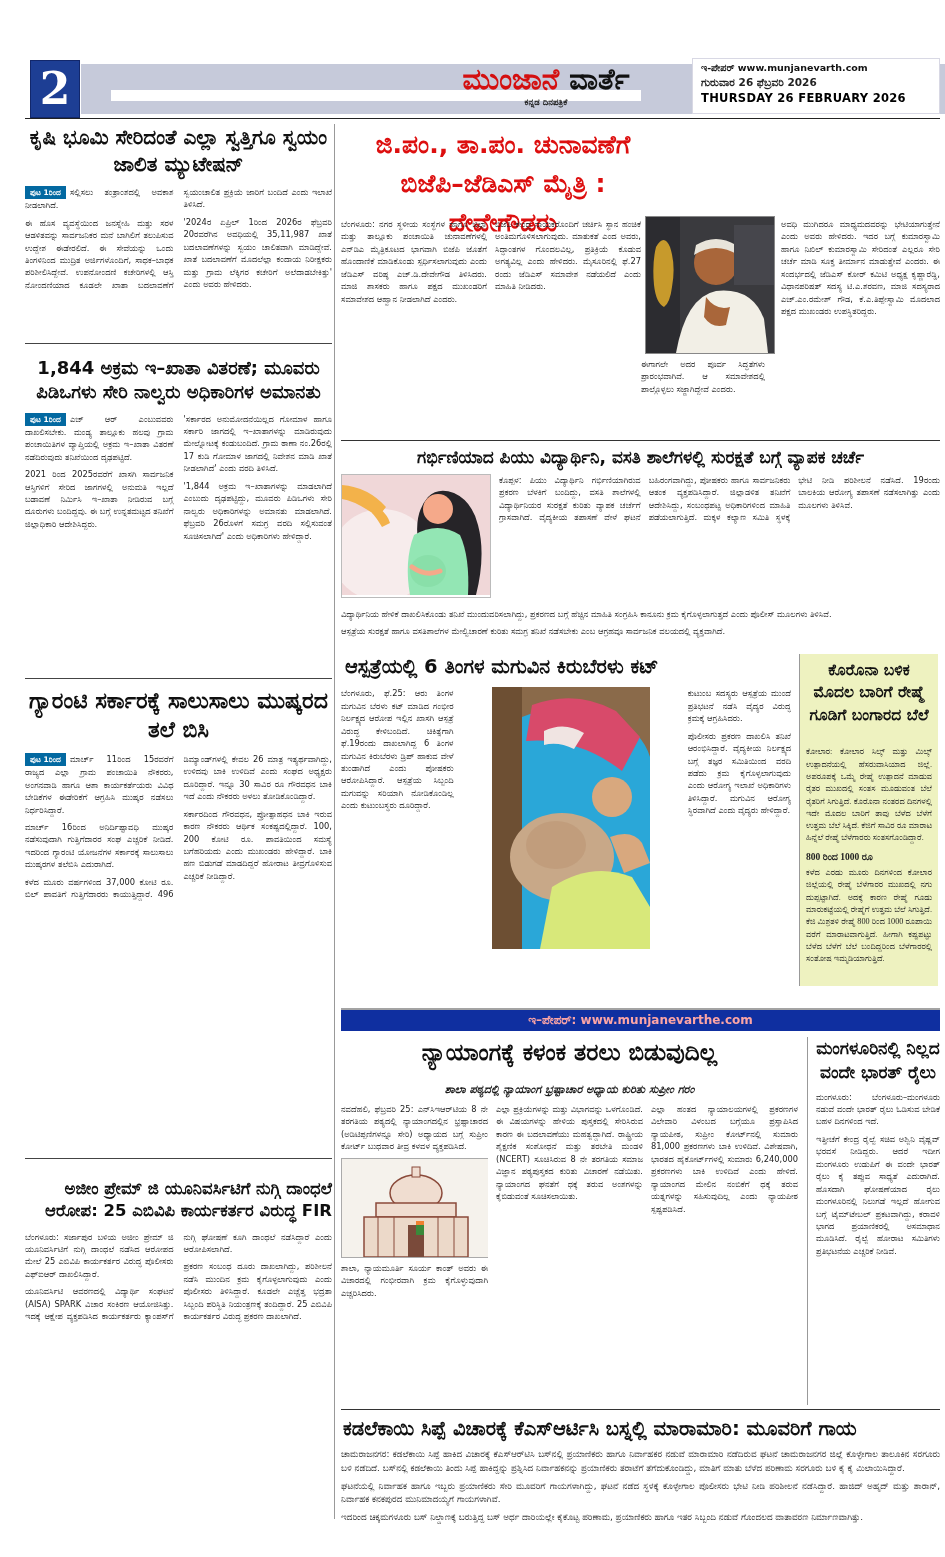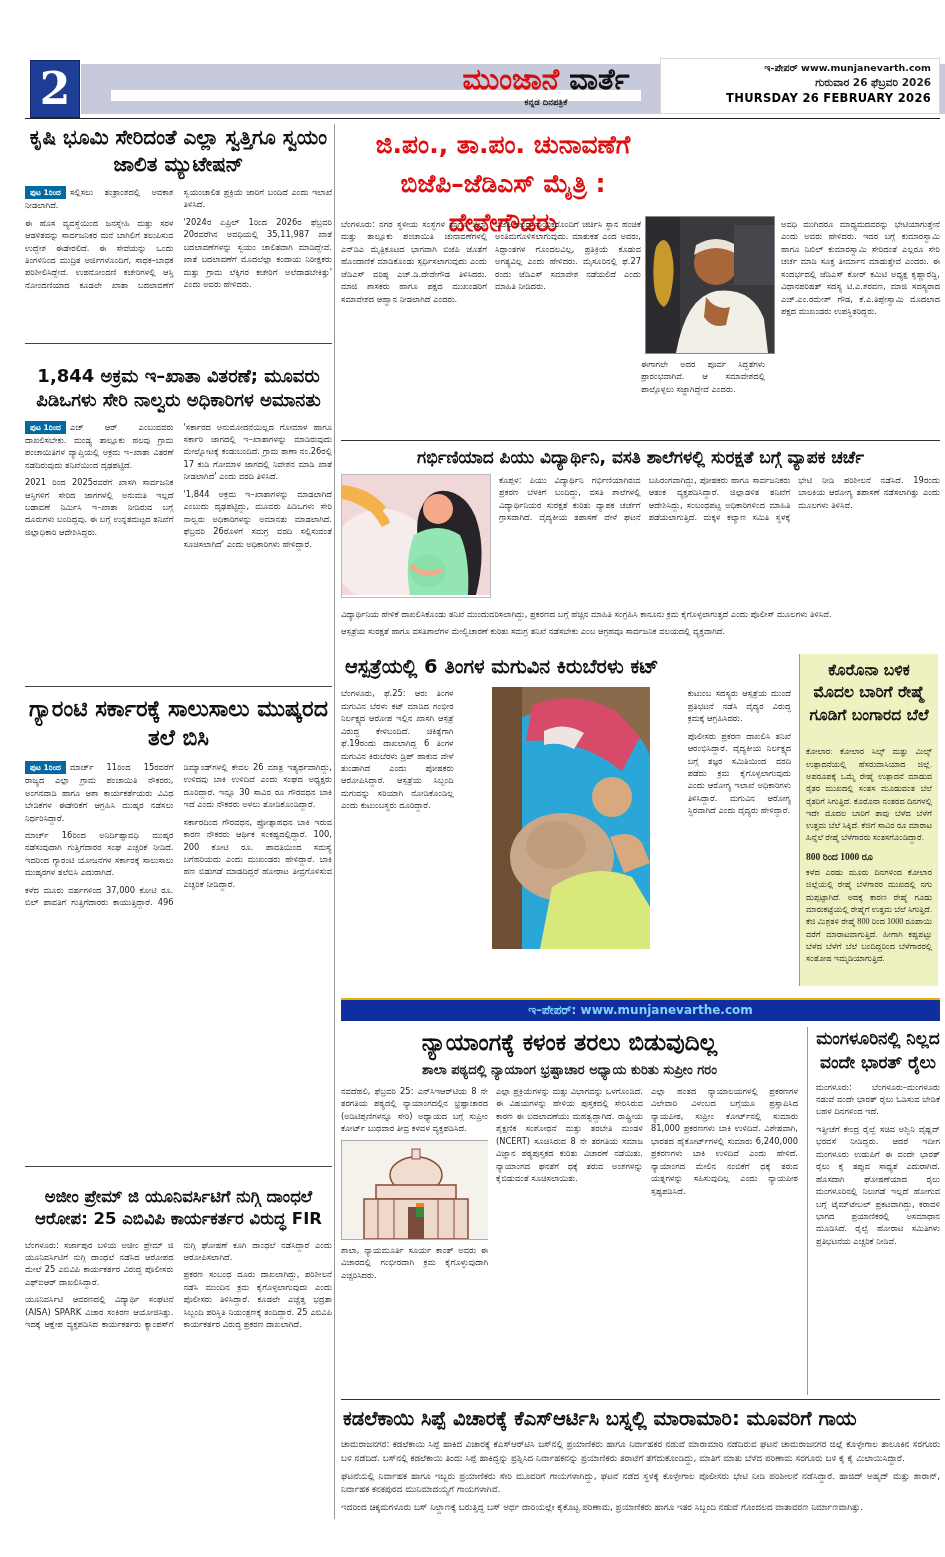--- a/index.html
+++ b/index.html
@@ -9,43 +9,43 @@
   .hdr{position:absolute;left:25px;top:58px;width:915px;height:58px;}
   .pgnum{position:absolute;left:5px;top:2px;width:48px;height:56px;background:#1d3e94;
          color:#fff;font-family:"DejaVu Serif",serif;font-size:44px;font-weight:bold;
          text-align:center;line-height:56px;border:1px solid #12276b;}
   .banner{position:absolute;left:56px;top:6px;width:945px;height:50px;background:#c6cada;}
   .banner-bar{position:absolute;left:30px;top:26px;width:530px;height:11px;background:#ffffff;}
   .logo{position:absolute;left:340px;top:1px;width:250px;text-align:center;line-height:1;}
   .logo .w1{color:#d40f0f;font-size:29px;font-weight:bold;}
   .logo .w2{color:#111;font-size:29px;font-weight:bold;}
   .logo .tg{font-size:8.5px;color:#222;margin-top:4px;font-weight:bold;}
-  .hdr-info{position:absolute;right:0;top:0;width:280px;height:56px;background:#ffffff;
-            border:1px solid #d8d8e4;text-align:right;padding:3px 8px;box-sizing:border-box;}
+  .hdr-info{position:absolute;right:0;top:0;width:248px;height:56px;background:#ffffff;
+            border:1px solid #d8d8e4;text-align:left;padding:3px 8px;box-sizing:border-box;}
   .hdr-info .l1{font-size:9.5px;font-weight:bold;color:#111;}
   .hdr-info .l2{font-size:10.5px;font-weight:bold;color:#222;margin-top:2px;}
   .hdr-info .l3{font-size:11.5px;font-weight:bold;color:#000;margin-top:2px;letter-spacing:.3px;}
   .rule-top{position:absolute;left:25px;top:118px;width:915px;height:0;border-top:1.5px solid #222;}
   
   h1,h2,h3,p{margin:0;padding:0;}
   .hl{font-weight:bold;text-align:center;color:#101010;line-height:1.35;}
   .body-txt{font-size:8.3px;line-height:1.5;text-align:justify;color:#222;overflow:hidden;}
   .tag{display:inline-block;background:#0369a1;color:#fff;font-size:7.5px;font-weight:bold;
        padding:1px 5px;margin-right:4px;vertical-align:top;}
   .hr{border:none;border-top:1px solid #444;margin:7px 0;}
   
   .leftcol{position:absolute;left:25px;top:124px;width:307px;}
   .cols2{column-count:2;column-gap:10px;}
   .a1-h{font-size:20px;}
   .a1-b{height:150px;margin-top:8px;}
-  .a2-h{font-size:18px;margin-top:20px;}
+  .a2-h{font-size:18px;margin-top:12px;}
   .a2-b{height:258px;margin-top:8px;}
   .a3-h{font-size:22px;margin-top:4px;}
   .a3-b{height:398px;margin-top:8px;}
-  .a4-h{font-size:16.5px;margin-top:19px;}
+  .a4-h{font-size:16.5px;margin-top:19px;text-align:right;}
   .a4-b{height:238px;margin-top:8px;}
   .body-txt p{margin-bottom:5px;}
   
   .main-vline{position:absolute;left:334px;top:124px;height:1395px;border-left:1px solid #999;}
   .rightzone{position:absolute;left:341px;top:124px;width:599px;}
   
   .artA{position:relative;height:312px;}
   .artA .hlA{position:absolute;left:6px;top:2px;width:312px;font-size:25px;font-weight:bold;
              color:#dd0f0f;text-align:center;line-height:1.55;}
   .artA .c{position:absolute;top:94px;height:212px;}
@@ -70,27 +70,27 @@
   .gridC .gc{height:262px;}
   .gridC .t1{width:146px;}
   .gridC .ph{width:158px;margin:0 6px;flex:none;}
   .gridC .t2{width:134px;}
   .yellow{width:139px;margin-left:8px;background:#eef2c0;border-left:1px solid #999;
           padding:5px 6px;box-sizing:border-box;height:332px;overflow:hidden;}
   .yellow .hlY{font-size:15.5px;line-height:1.45;}
   .yellow .body-txt{font-size:8.2px;margin-top:20px;font-family:Liberation Serif, serif;}
   .yellow .sub{font-size:9.5px;font-weight:bold;margin:4px 0 3px 0;}
   
-  .strip{height:21px;background:#0f2fa0;color:#7dd3fc;font-size:12px;font-weight:bold;
-         text-align:center;line-height:21px;margin-top:12px;border-top:2px solid #eab308;}
+  .strip{height:21px;background:#0f2fa0;color:#fca5a5;font-size:12px;font-weight:bold;
+         text-align:center;line-height:21px;margin-top:22px;border-top:2px solid #a3a3a3;}
   
   .rowD{display:flex;height:368px;margin-top:6px;}
   .artD{width:458px;}
   .artD .hlD{font-size:23px;}
-  .artD .subD{font-size:13px;font-weight:bold;text-align:center;margin-top:4px;}
+  .artD .subD{font-size:11px;font-weight:bold;text-align:center;margin-top:15px;font-style:italic;}
   .gridD{display:flex;margin-top:7px;}
   .gridD .gc{width:147px;margin-right:8px;height:292px;}
   .gridD .gc:last-child{margin-right:0;}
   .sc-photo{width:147px;height:98px;margin:4px 0;border:1px solid #aaa;}
   .artE{width:130px;margin-left:9px;border-left:1px solid #999;padding-left:8px;}
   .artE .hlE{font-size:17px;line-height:1.4;}
   .artE .body-txt{margin-top:6px;height:262px;}
   
   .artF{margin-top:6px;}
   .artF .hlF{font-size:19.5px;text-align:left;padding-left:2px;}

